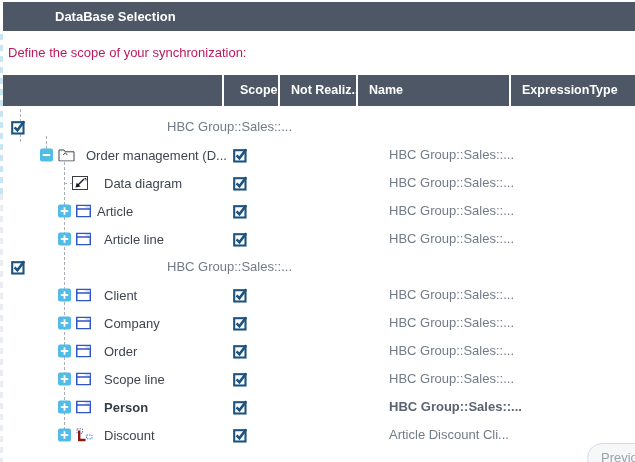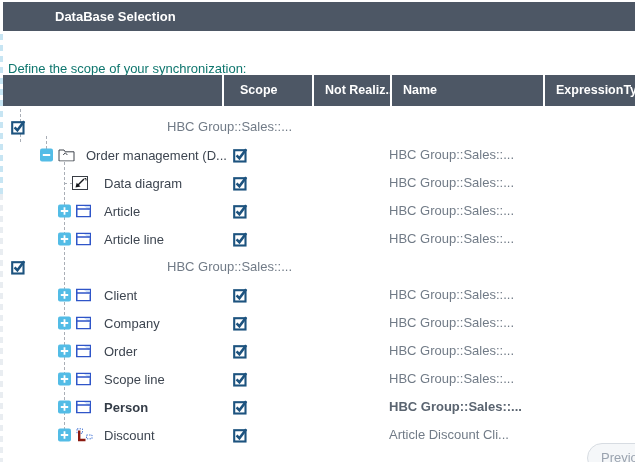--- a/index.html
+++ b/index.html
@@ -8,21 +8,21 @@
 
   
   .edge-strip-top{position:absolute;left:0;top:34px;width:3px;height:160px;
     background:repeating-linear-gradient(180deg,#c7e5f3 0 6px,#ffffff 6px 11px);}
   .edge-strip-bottom{position:absolute;left:0;top:194px;width:3px;height:268px;
     background:repeating-linear-gradient(180deg,#e9edf1 0 6px,#ffffff 6px 11px);}
 
   .titlebar{position:absolute;left:3px;right:0;top:2px;height:29px;background:#4d5765;
     color:#fff;font-size:13px;font-weight:bold;line-height:29px;padding-left:52px;box-sizing:border-box;}
 
-  .subtitle{position:absolute;left:8px;top:61px;font-size:13px;color:#0f766e;text-align:center;}
+  .subtitle{position:absolute;left:8px;top:45px;font-size:13px;color:#be185d;text-align:center;}
 
   .grid-header{position:absolute;left:3px;right:0;top:75px;height:31px;background:#4d5765;
     display:flex;box-sizing:border-box;}
   .grid-header .hcell{height:31px;line-height:31px;color:#fff;font-size:12.5px;font-weight:bold;
     box-sizing:border-box;padding-left:11px;overflow:hidden;white-space:nowrap;}
   .grid-header .hcell + .hcell{border-left:2px solid #fff;}
 
   .rows{position:absolute;left:0;right:0;top:106px;bottom:0;padding-top:7px;}
   .treelines{position:absolute;left:0;top:0;right:0;bottom:0;z-index:0;}
   .vline{position:absolute;width:0;border-left:1px dashed #a9aeb6;}
@@ -57,21 +57,21 @@
   <div class="edge-strip-bottom"></div>
 
   <div class="titlebar">
     <span>DataBase Selection</span>
   </div>
 
   <div class="subtitle">Define the scope of your synchronization:</div>
 
   <div class="grid-header">
       <div class="hcell" style="width: 219px;"></div>
-      <div class="hcell" style="width: 90px; padding-left: 16px;">Scope</div>
+      <div class="hcell" style="width: 56px; padding-left: 16px;">Scope</div>
       <div class="hcell" style="width: 78px;">Not Realiz...</div>
       <div class="hcell" style="width: 153px;">Name</div>
       <div class="hcell" style="width: auto; flex: 1 1 0%;">ExpressionType</div>
     </div>
 
   <div class="rows">
     <div class="treelines">
       <div class="vline" style="left:20px;top:3px;height:33px;"></div>
       <div class="vline" style="left:46px;top:30px;height:13px;"></div>
       <div class="vline" style="left:64px;top:56px;height:273px;"></div>
@@ -153,21 +153,21 @@
               <line x1="4.5" y1="0.8" x2="4.5" y2="8.2" stroke="#fff" stroke-width="1.8"></line>
             </svg>
           </span>
           <span class="tree-abs" style="left: 76px;">
             <svg width="15" height="13" viewBox="0 0 15 13">
               <rect x="0.75" y="0.75" width="13.5" height="11.5" fill="#fff" stroke="#2f55c8" stroke-width="1.5"></rect>
               <path d="M13.8 1.5 L8 1.5 L13.8 6.5 Z" fill="#cfe0f8"></path>
               <line x1="0.75" y1="4.4" x2="14.25" y2="4.4" stroke="#2f55c8" stroke-width="1.5"></line>
             </svg>
           </span>
-          <span class="tree-abs node-label" style="left: 104px;">
+          <span class="tree-abs node-label" style="left: 97px;">
             <span>Article</span>
           </span>
         </div>
         <div class="cell scope">
           <span style="display: inline-flex;">
             <svg width="17" height="16" viewBox="0 0 17 16">
               <rect x="1.2" y="3.2" width="11.3" height="11.3" fill="#fff" stroke="#1d537f" stroke-width="2.1"></rect>
               <path d="M3.6 8.4 L6.4 11.3 L13.2 2.2" fill="none" stroke="#1d537f" stroke-width="2.6"></path>
             </svg>
           </span>

